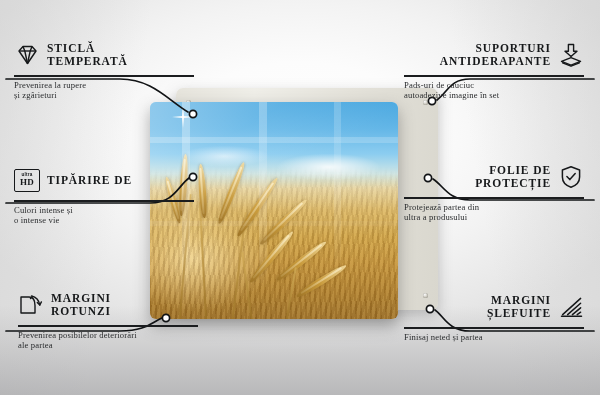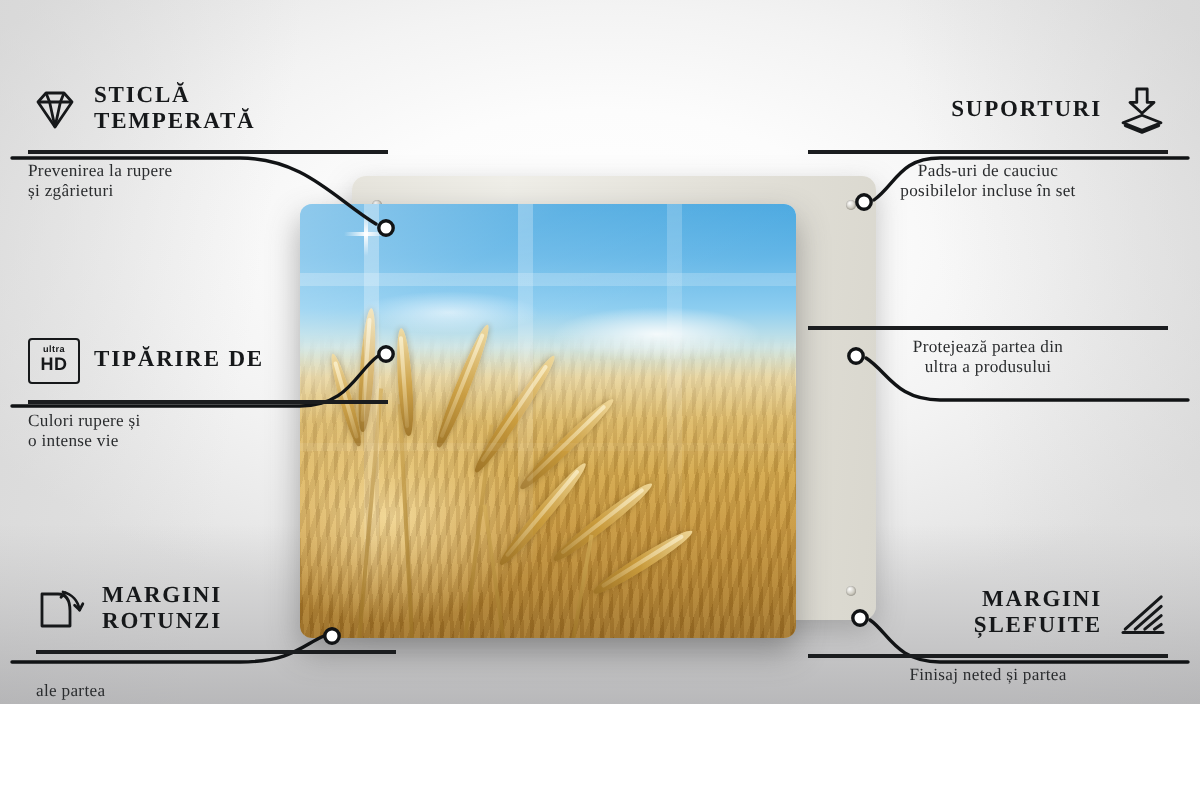--- a/index.html
+++ b/index.html
@@ -2,21 +2,21 @@
 <html><head>
 <meta charset="utf-8">
 <style>
   html,body{margin:0;padding:0;}
   body{
     width:600px;height:400px;overflow:hidden;
     font-family:"Liberation Serif", serif;
     background:#ffffff;
   }
   #stage{
-    position:relative;width:600px;height:352px;overflow:hidden;
+    position:relative;width:600px;height:395px;overflow:hidden;
     background:
       radial-gradient(ellipse 60% 55% at 50% 35%, #ffffff 0%, #fcfcfc 35%, #f3f3f3 62%, #e9e9e9 85%, #e2e2e2 100%);
   }
   
   .vign-l{position:absolute;left:0;top:0;width:150px;height:400px;
     background:linear-gradient(100deg,rgba(205,205,205,.45),rgba(205,205,205,0) 70%);pointer-events:none;}
   .vign-r{position:absolute;right:0;top:0;width:150px;height:400px;
     background:linear-gradient(260deg,rgba(205,205,205,.45),rgba(205,205,205,0) 70%);pointer-events:none;}
   .floor{position:absolute;left:0;bottom:0;width:600px;height:90px;
     background:linear-gradient(180deg,rgba(168,168,168,0) 0%,rgba(170,170,172,.30) 42%,rgba(150,150,153,.55) 100%);
@@ -86,27 +86,27 @@
   .svg-lines{position:absolute;left:0;top:0;width:600px;height:400px;pointer-events:none;}
   .feat{position:absolute;width:180px;}
   .feat .row{display:flex;align-items:center;gap:7px;min-height:34px;}
   .feat.right .row{justify-content:flex-end;}
   .ttl{font-family:"Liberation Serif", serif;font-size:11.5px;font-weight:700;
        letter-spacing:.9px;color:#16181a;line-height:13px;text-transform:uppercase;}
   .feat.right .ttl{text-align:right;}
   .rule{height:1.6px;background:#1b1d1f;margin-top:3px;width:100%;}
   .sub{font-family:"Liberation Serif", serif;font-size:8.6px;color:#2a2c2e;
        line-height:10.5px;margin-top:3px;letter-spacing:.15px;}
-  .feat.right .sub{text-align:center;font-family:Liberation Serif, serif;}
+  .feat.right .sub{text-align:left;font-family:Liberation Serif, serif;}
   .ico{width:26px;height:26px;flex:0 0 26px;display:flex;align-items:center;justify-content:center;}
   .ico svg{display:block;}
   .hdbox{width:24px;height:21px;border:1.4px solid #16181a;border-radius:2px;
          display:flex;flex-direction:column;align-items:center;justify-content:center;line-height:1;}
   .hdbox .u{font-family:"Liberation Sans", sans-serif;font-size:4.6px;font-weight:700;letter-spacing:.2px;color:#16181a;}
-  .hdbox .h{font-family:Liberation Sans, sans-serif;font-size:9px;font-weight:700;letter-spacing:.3px;color:#16181a;margin-top:.5px;}
+  .hdbox .h{font-family:Liberation Serif, serif;font-size:9px;font-weight:700;letter-spacing:.3px;color:#16181a;margin-top:.5px;}
 
   
   #f-tempered{left:14px;top:38px;}
   #f-print{left:14px;top:163px;}
   #f-rounded{left:18px;top:288px;}
   #f-supports{left:404px;top:38px;}
   #f-foil{left:404px;top:160px;}
   #f-polished{left:404px;top:290px;}
 </style>
 </head>
@@ -202,21 +202,21 @@
           <span class="u">ultra</span>
           <span class="h">HD</span>
         </span>
       </span>
       <span>
         <span class="ttl" style="display:block">TIPĂRIRE DE</span>
       </span>
     </div>
     <div class="rule"></div>
     <div class="sub">
-      <span>Culori rupere și</span><br>
+      <span>Culori intense și</span><br>
       <span>o intense vie</span>
     </div>
   </div>
 
   <div class="feat left" id="f-rounded">
     <div class="row">
       <span class="ico">
         <svg width="26" height="22" viewBox="0 0 26 22">
           <g fill="none" stroke="#16181a" stroke-width="1.4" stroke-linejoin="round" stroke-linecap="round">
             <path d="M3,3 H11 C15.5,3 17,7 17,11.5 V19 H3 Z"></path>
@@ -226,48 +226,63 @@
           </g>
         </svg>
       </span>
       <span>
         <span class="ttl" style="display:block">MARGINI</span>
         <span class="ttl" style="display:block">ROTUNZI</span>
       </span>
     </div>
     <div class="rule"></div>
     <div class="sub">
-      <br>
+      <span>Prevenirea posibilelor deteriorări</span><br>
       <span>ale partea</span>
     </div>
   </div>
 
   <div class="feat right" id="f-supports">
     <div class="row">
       <span style="text-align:right">
         <span class="ttl" style="display:block">SUPORTURI</span>
+        <span class="ttl" style="display:block">ANTIDERAPANTE</span>
       </span>
       <span class="ico">
         <svg width="24" height="24" viewBox="0 0 24 24">
           <g fill="none" stroke="#16181a" stroke-width="1.4" stroke-linejoin="round" stroke-linecap="round">
             <path d="M9.4,1.5 H14.6 V8.2 H18 L12,13.6 L6,8.2 H9.4 Z"></path>
             <path d="M12,14.6 L21.5,18.4 L12,22.2 L2.5,18.4 Z"></path>
             <path d="M3.6,19.8 L12,23.2 L20.4,19.8"></path>
           </g>
         </svg>
       </span>
     </div>
     <div class="rule"></div>
     <div class="sub">
       <span>Pads-uri de cauciuc</span><br>
-      <span>posibilelor incluse în set</span>
+      <span>autoadezive imagine în set</span>
     </div>
   </div>
 
   <div class="feat right" id="f-foil">
+    <div class="row">
+      <span style="text-align:right">
+        <span class="ttl" style="display:block">FOLIE DE</span>
+        <span class="ttl" style="display:block">PROTECȚIE</span>
+      </span>
+      <span class="ico">
+        <svg width="22" height="24" viewBox="0 0 22 24">
+          <g fill="none" stroke="#16181a" stroke-width="1.5" stroke-linejoin="round" stroke-linecap="round">
+            <path d="M11,1.8 L19.6,5 V12 C19.6,17.2 15.6,20.7 11,22.2 C6.4,20.7 2.4,17.2 2.4,12 V5 Z"></path>
+            <path d="M6.9,11.6 L9.8,14.6 L15.2,8.6"></path>
+          </g>
+        </svg>
+      </span>
+    </div>
     <div class="rule"></div>
     <div class="sub">
       <span>Protejează partea din</span><br>
       <span>ultra a produsului</span>
     </div>
   </div>
 
   <div class="feat right" id="f-polished">
     <div class="row">
       <span style="text-align:right">

